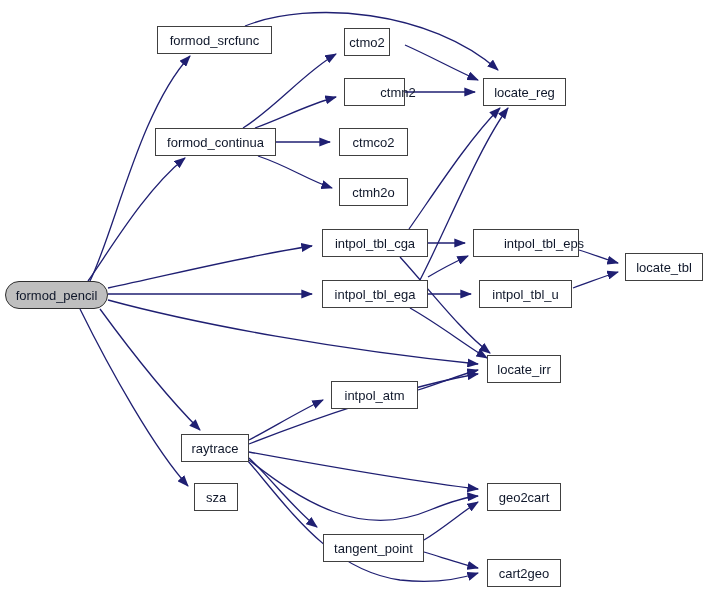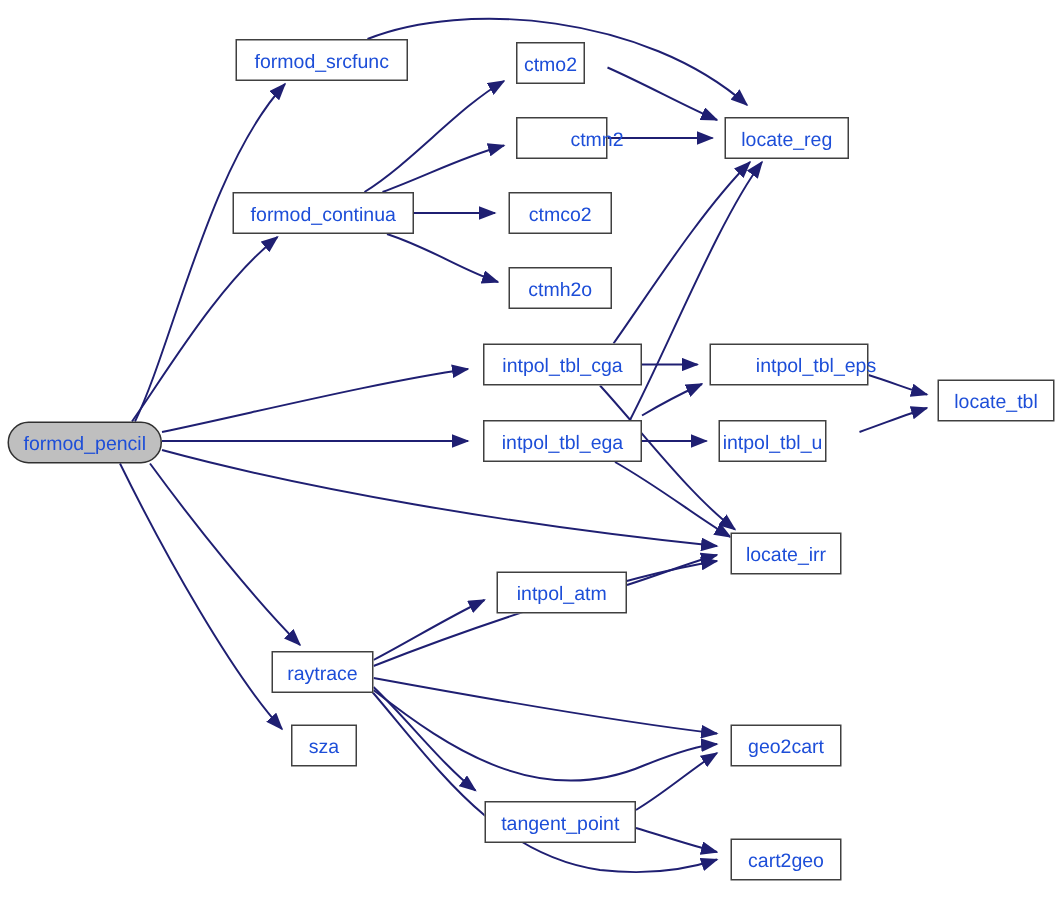--- a/index.html
+++ b/index.html
@@ -22,21 +22,21 @@
     top: 0;
     width: 708px;
     height: 599px;
     pointer-events: none;
   }
   .node {
     position: absolute;
     box-sizing: border-box;
     border: 1px solid #404040;
     background: #ffffff;
-    color: #1d4ed8;
+    color: #0f172a;
     font-size: 13px;
     line-height: 1;
     display: flex;
     align-items: center;
     justify-content: center;
     white-space: nowrap;
     z-index: 5;
   }
   .node.root {
     background: #bfbfbf;
@@ -119,21 +119,21 @@
       </div>
       <div class="node" style="left: 322px; top: 229px; width: 106px; height: 28px;">
         <span class="node-label">intpol_tbl_cga</span>
       </div>
       <div class="node" style="left: 473px; top: 229px; width: 106px; height: 28px; padding-left: 36px;">
         <span class="node-label">intpol_tbl_eps</span>
       </div>
       <div class="node" style="left: 322px; top: 280px; width: 106px; height: 28px;">
         <span class="node-label">intpol_tbl_ega</span>
       </div>
-      <div class="node" style="left: 479px; top: 280px; width: 72px; height: 28px; text-align: center;">
+      <div class="node" style="left: 479px; top: 280px; width: 93px; height: 28px; text-align: center;">
         <span class="node-label">intpol_tbl_u</span>
       </div>
       <div class="node" style="left: 625px; top: 253px; width: 78px; height: 28px;">
         <span class="node-label">locate_tbl</span>
       </div>
       <div class="node" style="left: 487px; top: 355px; width: 74px; height: 28px;">
         <span class="node-label">locate_irr</span>
       </div>
       <div class="node" style="left: 331px; top: 381px; width: 87px; height: 28px;">
         <span class="node-label">intpol_atm</span>

